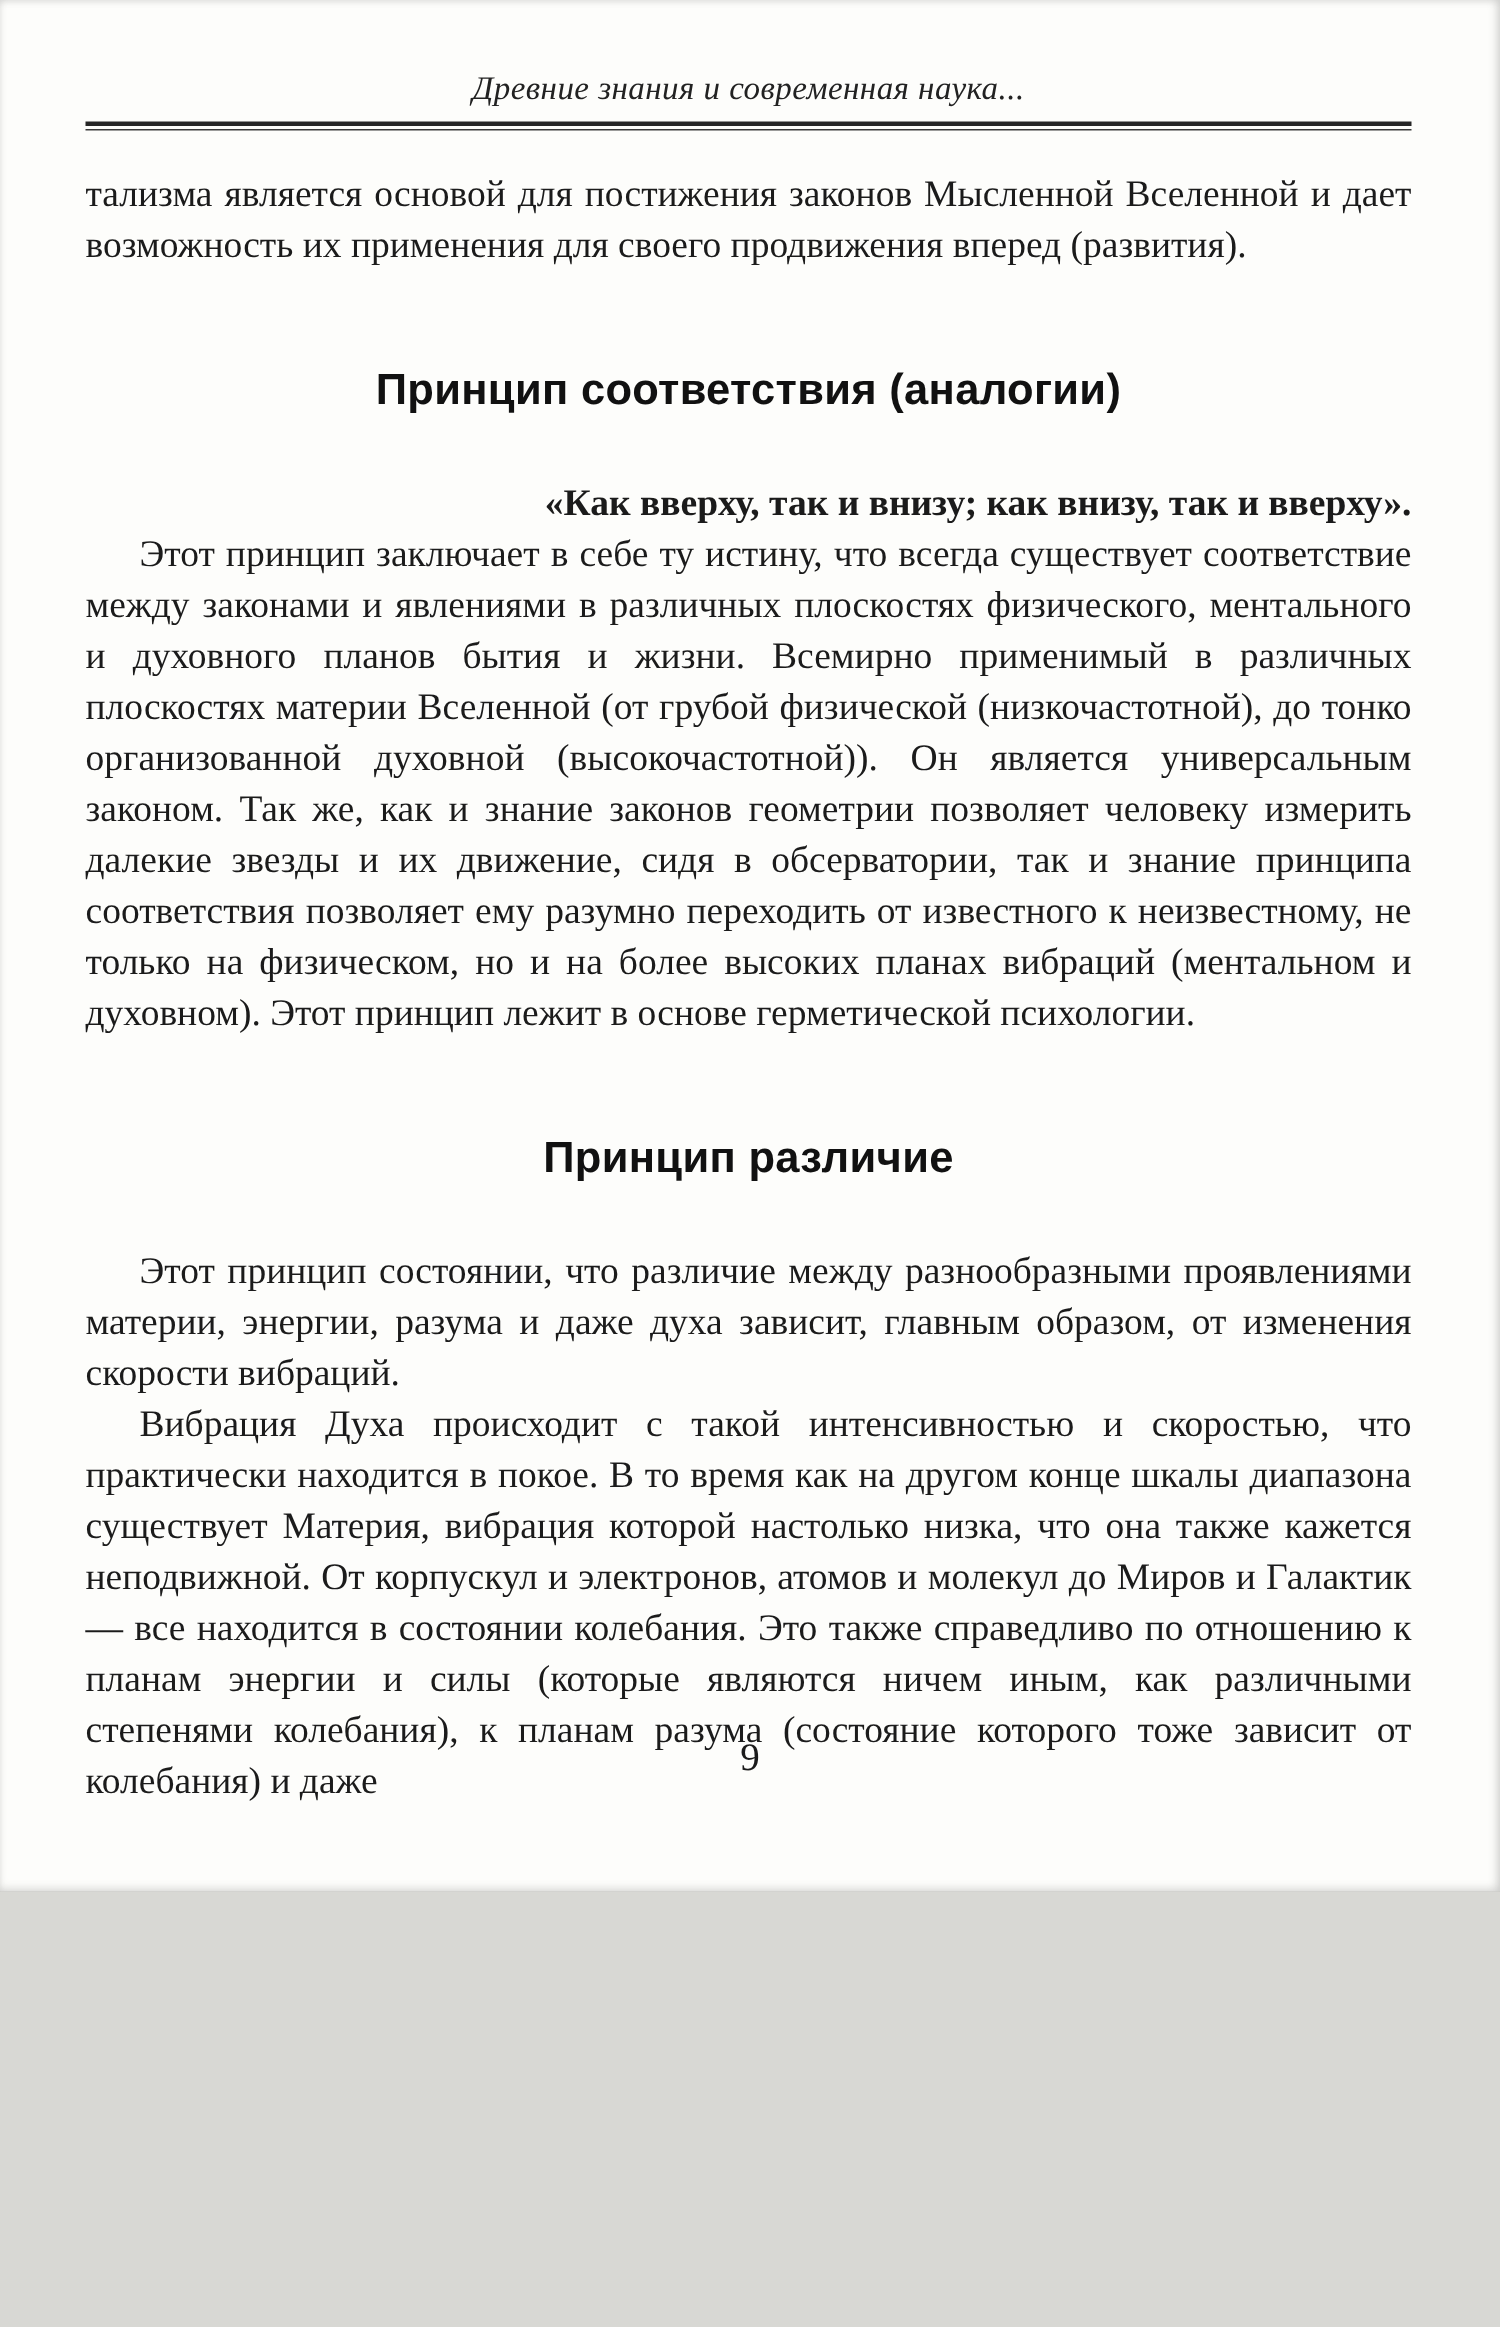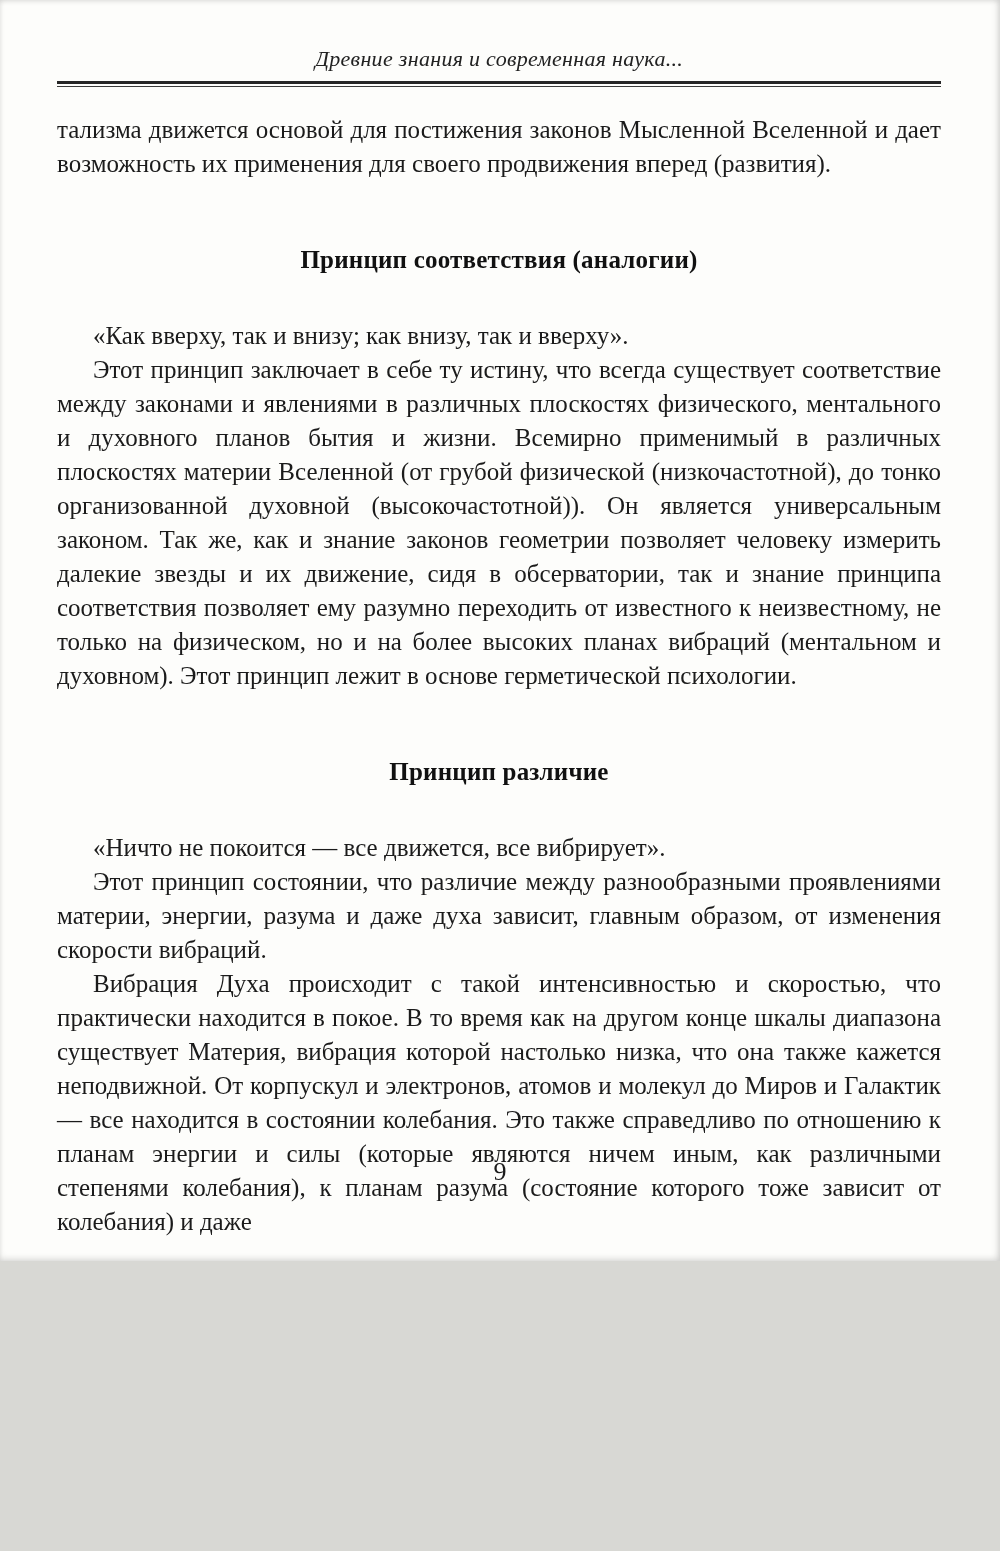--- a/index.html
+++ b/index.html
@@ -47,27 +47,27 @@
     line-height: 34px;
     text-align: justify;
   }
   p {
     margin: 0;
   }
   p.indent, p.epigraph {
     text-indent: 36px;
   }
   p.epigraph {
-    font-weight: normal;
-    text-align: left;
+    font-weight: bold;
+    text-align: right;
   }
   h2.section-heading {
-    font-family: Liberation Serif, serif;
+    font-family: Liberation Sans, sans-serif;
     font-weight: bold;
-    font-size: 25px;
+    font-size: 29px;
     line-height: 34px;
     text-align: center;
     color: #111;
     margin: 62px 0 42px 0;
     letter-spacing: 0.2px;
   }
   .page-number {
     position: absolute;
     bottom: 74px;
     left: 0;
@@ -83,31 +83,30 @@
 <div class="page">
   <div class="content">
 
     <header>
       <div class="running-head">Древние знания и современная наука...</div>
       <div class="header-rule"></div>
     </header>
 
     <main class="body-text">
 
-      <p class="noindent">тализма движется основой для постижения законов Мысленной Вселенной и дает возможность их применения для своего продвижения вперед (развития).</p>
+      <p class="noindent">тализма является основой для постижения законов Мысленной Вселенной и дает возможность их применения для своего продвижения вперед (развития).</p>
 
       <h2 class="section-heading">Принцип соответствия (аналогии)</h2>
 
       <p class="epigraph">«Как вверху, так и внизу; как внизу, так и вверху».</p>
 
       <p class="indent">Этот принцип заключает в себе ту истину, что всегда существует соответствие между законами и явлениями в различных плоскостях физического, ментального и духовного планов бытия и жизни. Всемирно применимый в различных плоскостях материи Вселенной (от грубой физической (низкочастотной), до тонко организованной духовной (высокочастотной)). Он является универсальным законом. Так же, как и знание законов геометрии позволяет человеку измерить далекие звезды и их движение, сидя в обсерватории, так и знание принципа соответствия позволяет ему разумно переходить от известного к неизвестному, не только на физическом, но и на более высоких планах вибраций (ментальном и духовном). Этот принцип лежит в основе герметической психологии.</p>
 
       <h2 class="section-heading">Принцип различие</h2>
 
-      <p class="epigraph">«Ничто не покоится — все движется, все вибрирует».</p>
 
       <p class="indent">Этот принцип состоянии, что различие между разнообразными проявлениями материи, энергии, разума и даже духа зависит, главным образом, от изменения скорости вибраций.</p>
 
       <p class="indent">Вибрация Духа происходит с такой интенсивностью и скоростью, что практически находится в покое. В то время как на другом конце шкалы диапазона существует Материя, вибрация которой настолько низка, что она также кажется неподвижной. От корпускул и электронов, атомов и молекул до Миров и Галактик — все находится в состоянии колебания. Это также справедливо по отношению к планам энергии и силы (которые являются ничем иным, как различными степенями колебания), к планам разума (состояние которого тоже зависит от колебания) и даже</p>
 
     </main>
   </div>
 
   <footer>
     <div class="page-number">9</div>

